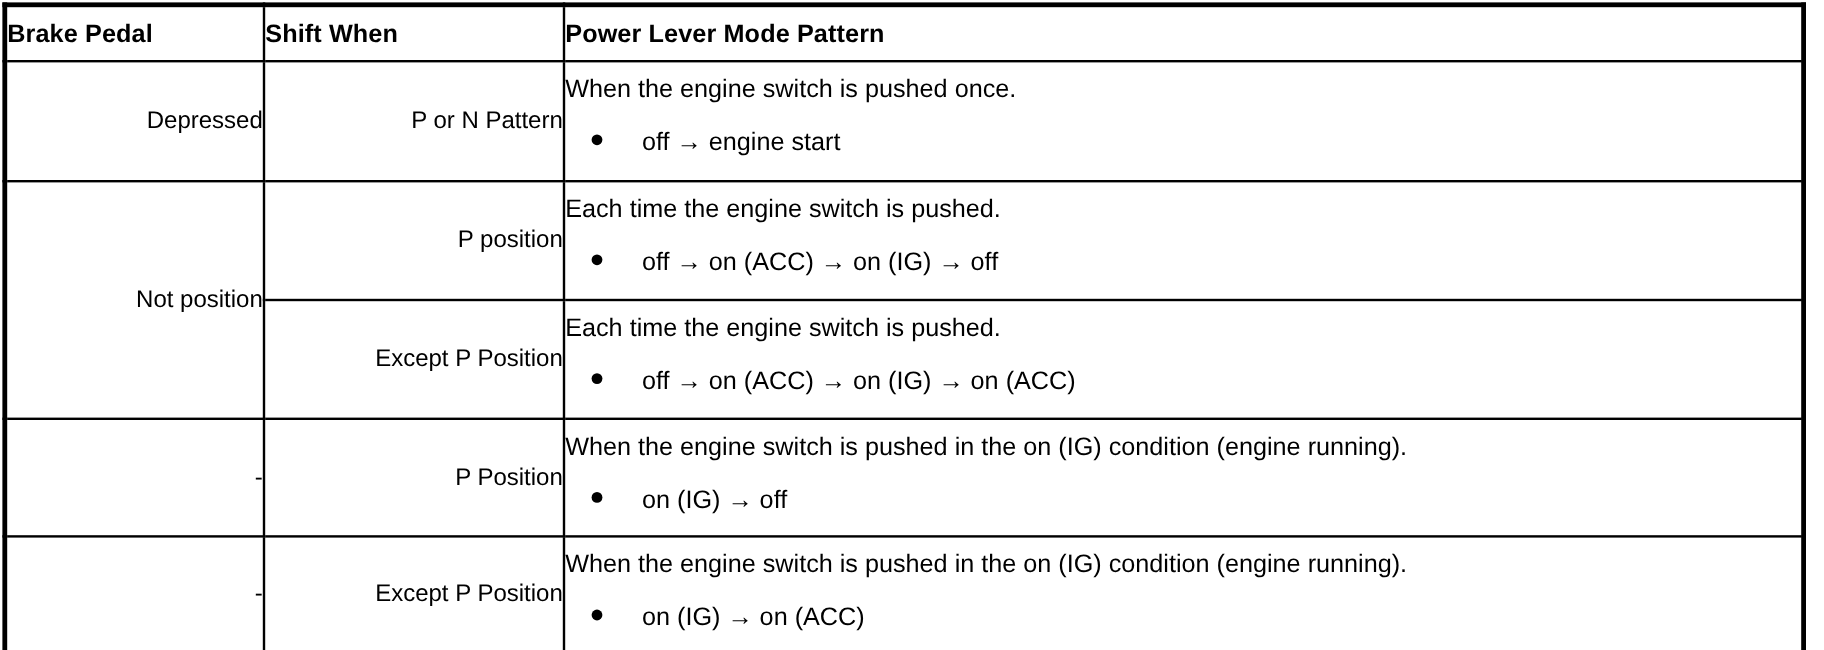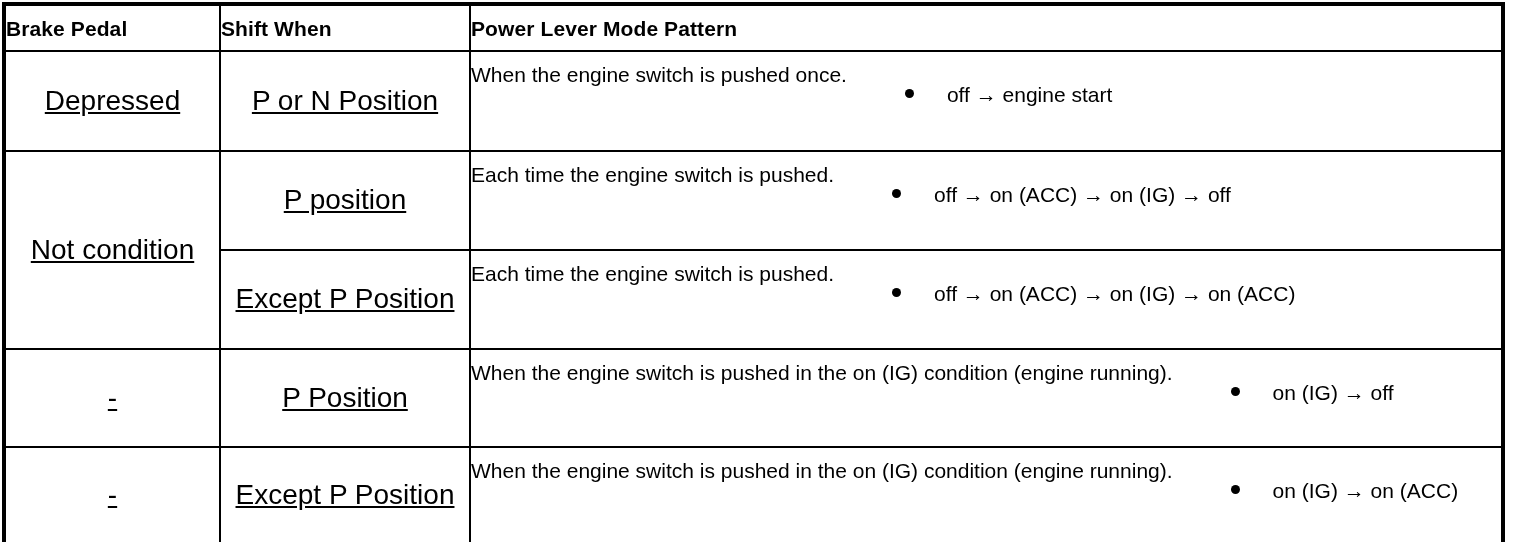--- a/index.html
+++ b/index.html
@@ -52,44 +52,42 @@
     font-weight: bold;
     font-size: 21px;
     letter-spacing: 0.1px;
     line-height: 1;
     white-space: nowrap;
   }
 
   
   td.brake-cell,
   td.shift-cell {
-    font-size: 28px;
+    font-size: 20px;
     line-height: 1.15;
-    text-align: center;
+    text-align: right;
     padding-left: 5px;
     white-space: nowrap;
-    text-decoration: underline;
   }
 
   td.brake-cell { padding-left: 4px; }
   td.shift-cell { padding-left: 9px; }
 
   td.pattern-cell {
     padding: 0 0 0 9px;
     vertical-align: top;
   }
 
   .pattern-inner {
     display: flex;
-    flex-direction: row;
+    flex-direction: column;
     justify-content: flex-start;
     height: 100%;
     padding-top: 11px;
     box-sizing: border-box;
-    gap: 36px;
   }
 
   .pattern-intro {
     font-size: 21px;
     line-height: 1.12;
     white-space: nowrap;
   }
 
   .bullet-line {
     margin-top: 20px;
@@ -143,34 +141,34 @@
         <th>Brake Pedal</th>
         <th>Shift When</th>
         <th>Power Lever Mode Pattern</th>
       </tr>
     </thead>
 
     <tbody>
 
       <tr class="row-1">
         <td class="brake-cell">Depressed</td>
-        <td class="shift-cell">P or N Position</td>
+        <td class="shift-cell">P or N Pattern</td>
         <td class="pattern-cell">
           <div class="pattern-inner">
             <div class="pattern-intro">When the engine switch is pushed once.</div>
             <div class="bullet-line">
               <span class="bullet-dot"></span>
               <span class="bullet-text">off → engine start</span>
             </div>
           </div>
         </td>
       </tr>
 
       <tr class="row-2">
-        <td class="brake-cell" rowspan="2">Not condition</td>
+        <td class="brake-cell" rowspan="2">Not position</td>
         <td class="shift-cell">P position</td>
         <td class="pattern-cell">
           <div class="pattern-inner">
             <div class="pattern-intro">Each time the engine switch is pushed.</div>
             <div class="bullet-line">
               <span class="bullet-dot"></span>
               <span class="bullet-text">off → on (ACC) → on (IG) → off</span>
             </div>
           </div>
         </td>

